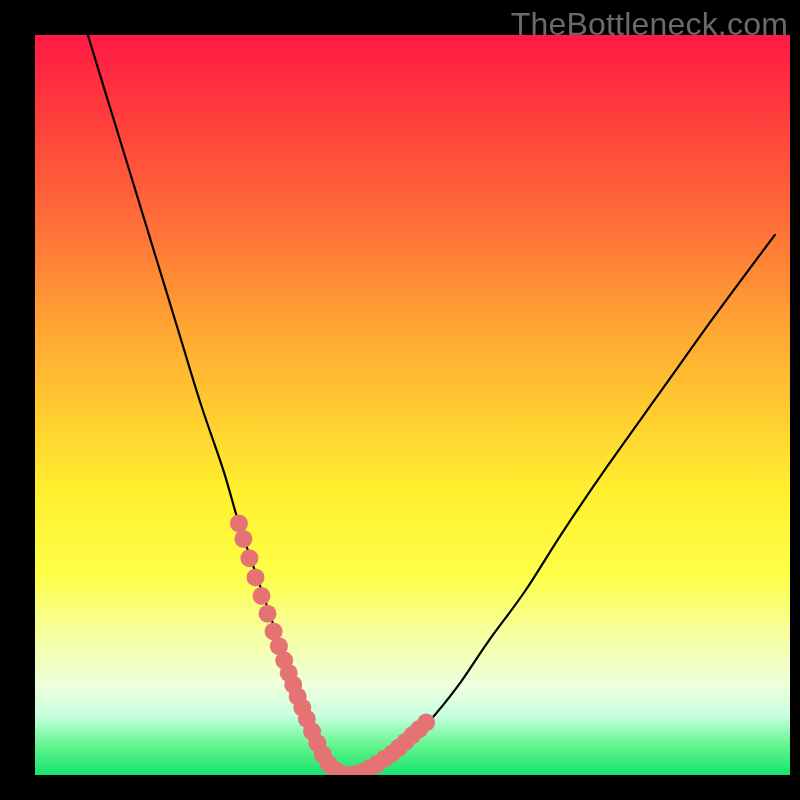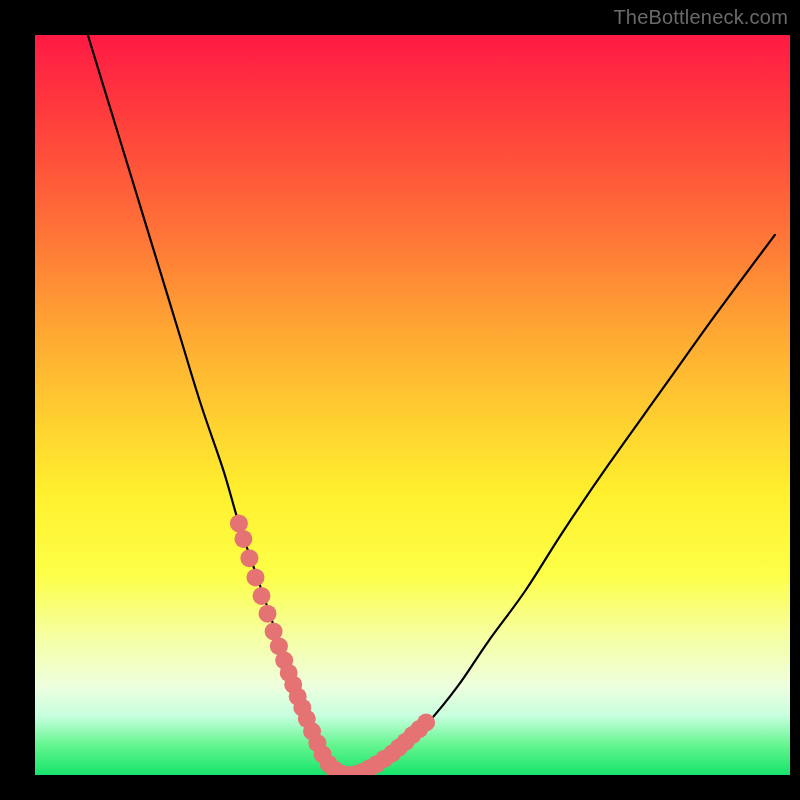--- a/index.html
+++ b/index.html
@@ -37,21 +37,21 @@
       #c7ffdf 92%,
       #63f58e 96%,
       #16e36b 100%
     );
   }
   .watermark {
     position: absolute;
     top: 6px;
     right: 12px;
     color: #6a6a6a;
-    font-size: 20px;
+    font-size: 32px;
     font-weight: 500;
     letter-spacing: 0.2px;
     z-index: 20;
   }
   svg.curve {
     position: absolute;
     left: 0; top: 0;
     width: 755px;
     height: 740px;
   }

